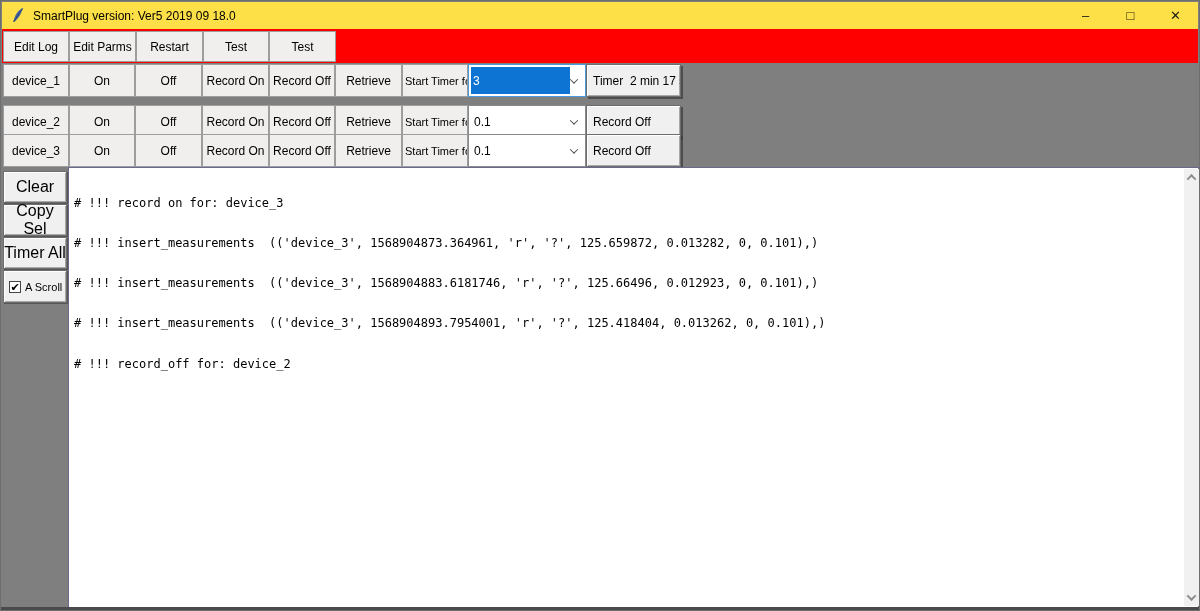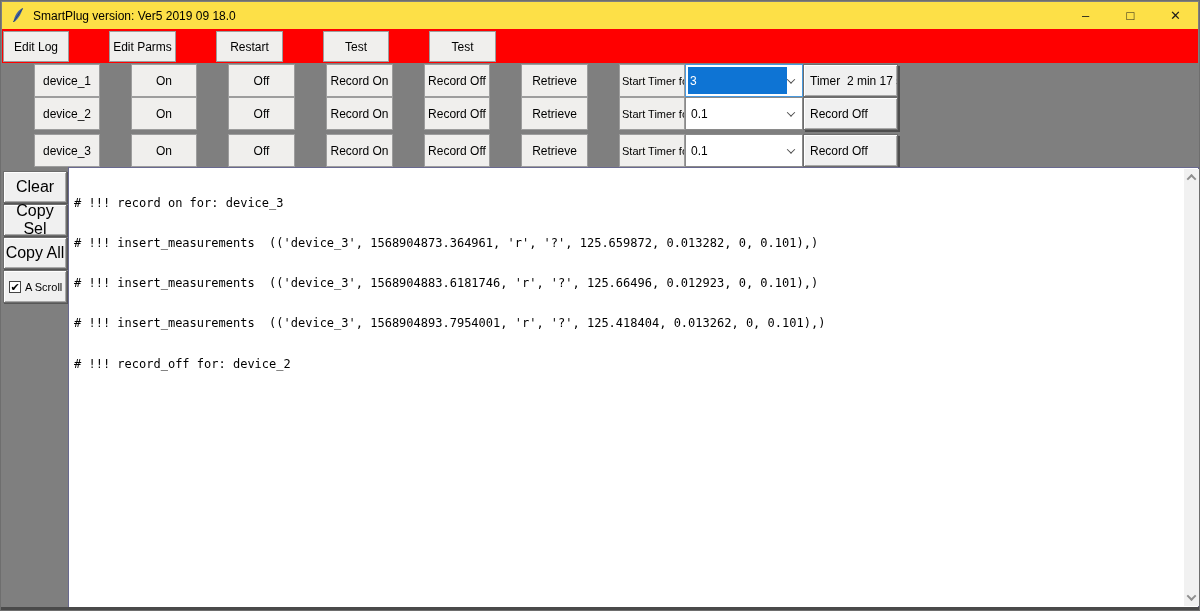--- a/index.html
+++ b/index.html
@@ -18,35 +18,34 @@
   .app-icon { width:14px; height:17px; margin-left:9px; margin-right:8px; }
   .title-text { font-size:12px; color:#000; }
   .win-controls { position:absolute; right:0; top:0; height:27px; display:flex; }
   .win-btn {
     width:45px; height:27px; display:flex; align-items:center; justify-content:center;
     font-size:13px; color:#1a1a1a; font-weight:300;
   }
 
   
   .redbar { position:absolute; left:1px; right:1px; top:28px; height:34px; background:#ff0000; }
-  .toolbar { position:absolute; left:2px; top:30px; height:31px; display:flex;gap:40px; }
+  .toolbar { position:absolute; left:2px; top:30px; height:31px; display:flex; }
   .tb-btn {
     height:31px; background:#f0efed; border:1px solid #9d9d9d;
     font-size:12px; color:#000; display:flex; align-items:center; justify-content:center;
     font-family:"Liberation Sans", sans-serif;
   }
 
   
   .device-row { position:absolute; left:2px; height:33px; display:flex; }
   .cell {
     height:33px; background:#f0efed; border:1px solid #9d9d9d;
     display:flex; align-items:center; justify-content:center;
     font-size:12px; color:#000; white-space:nowrap; overflow:hidden;
     font-family:"Liberation Sans", sans-serif;
-    margin-left:31px;
   }
   .w66{width:66px}.w67{width:67px}
   .label-cell{ font-size:11px; justify-content:flex-start; padding-left:2px; }
   .combo {
     position:relative; width:118px; height:33px; background:#ffffff;
     border:1px solid #8a8a8a;
   }
   .combo.focused { border:1px solid #4a9ade; }
   .combo-val {
     position:absolute; left:3px; top:2px; bottom:2px; right:20px;
@@ -153,21 +152,21 @@
     <div class="cell w66 label-cell">Start Timer for</div>
     <div class="combo focused">
       <span class="combo-val">3</span>
       <span class="combo-arrow">
           <i class="chev down"></i>
         </span>
     </div>
     <button class="action-btn">Timer  2 min 17 sec</button>
   </div>
 
-  <div class="device-row" style="top:96px">
+  <div class="device-row" style="top:104px">
     <div class="cell w66">device_2</div>
     <button class="cell w66">On</button>
     <button class="cell w67">Off</button>
     <button class="cell w67">Record On</button>
     <button class="cell w66">Record Off</button>
     <button class="cell w67">Retrieve</button>
     <div class="cell w66 label-cell">Start Timer for</div>
     <div class="combo">
       <span class="combo-val">0.1</span>
       <span class="combo-arrow">
@@ -203,21 +202,21 @@
       <div># !!! record_off for: device_2</div>
     </div>
     <div class="scrollbar">
       <i class="chev up sb"></i>
       <i class="chev down sb"></i>
     </div>
   </div>
 
   <button class="sidebar-btn" style="top:170px">Clear</button>
   <button class="sidebar-btn" style="top:203px">Copy Sel</button>
-  <button class="sidebar-btn" style="top:236px">Copy All</button>
+  <button class="sidebar-btn" style="top:236px">Timer All</button>
   <div class="check-frame">
     <span class="checkbox">
       <span>✔</span>
     </span>
     <span class="check-label">A Scroll</span>
   </div>
 
   <div class="bottom-bar"></div>
   <div class="bottom-sliver"></div>
 

